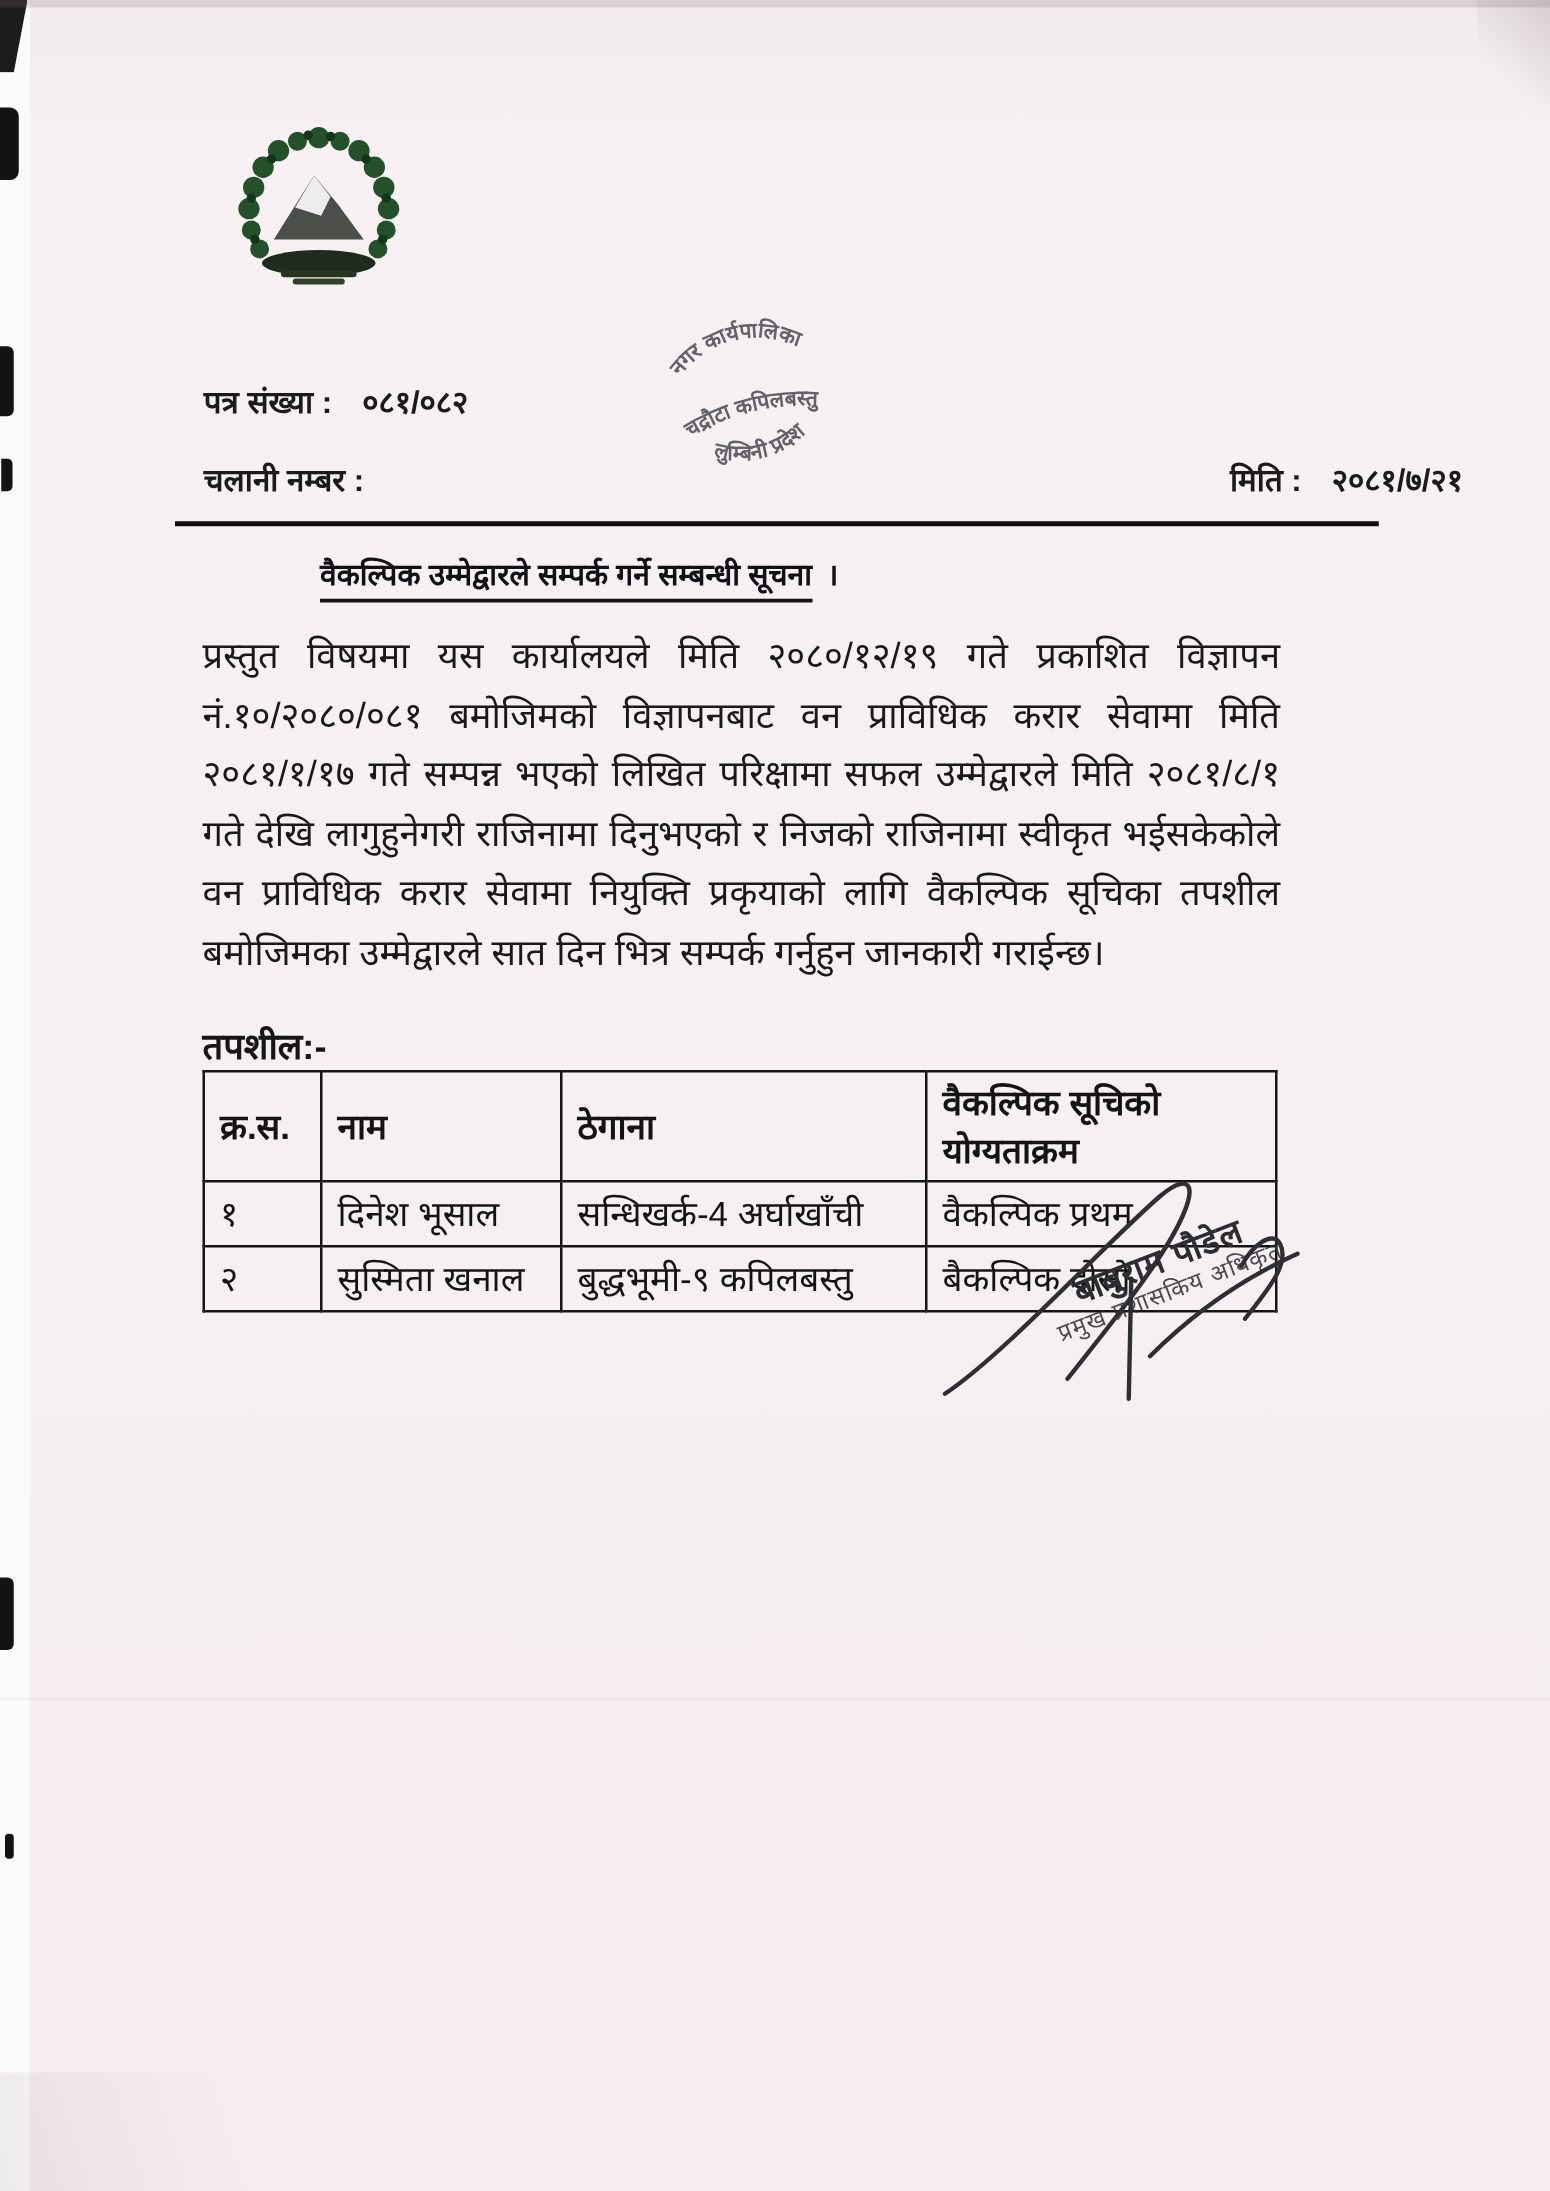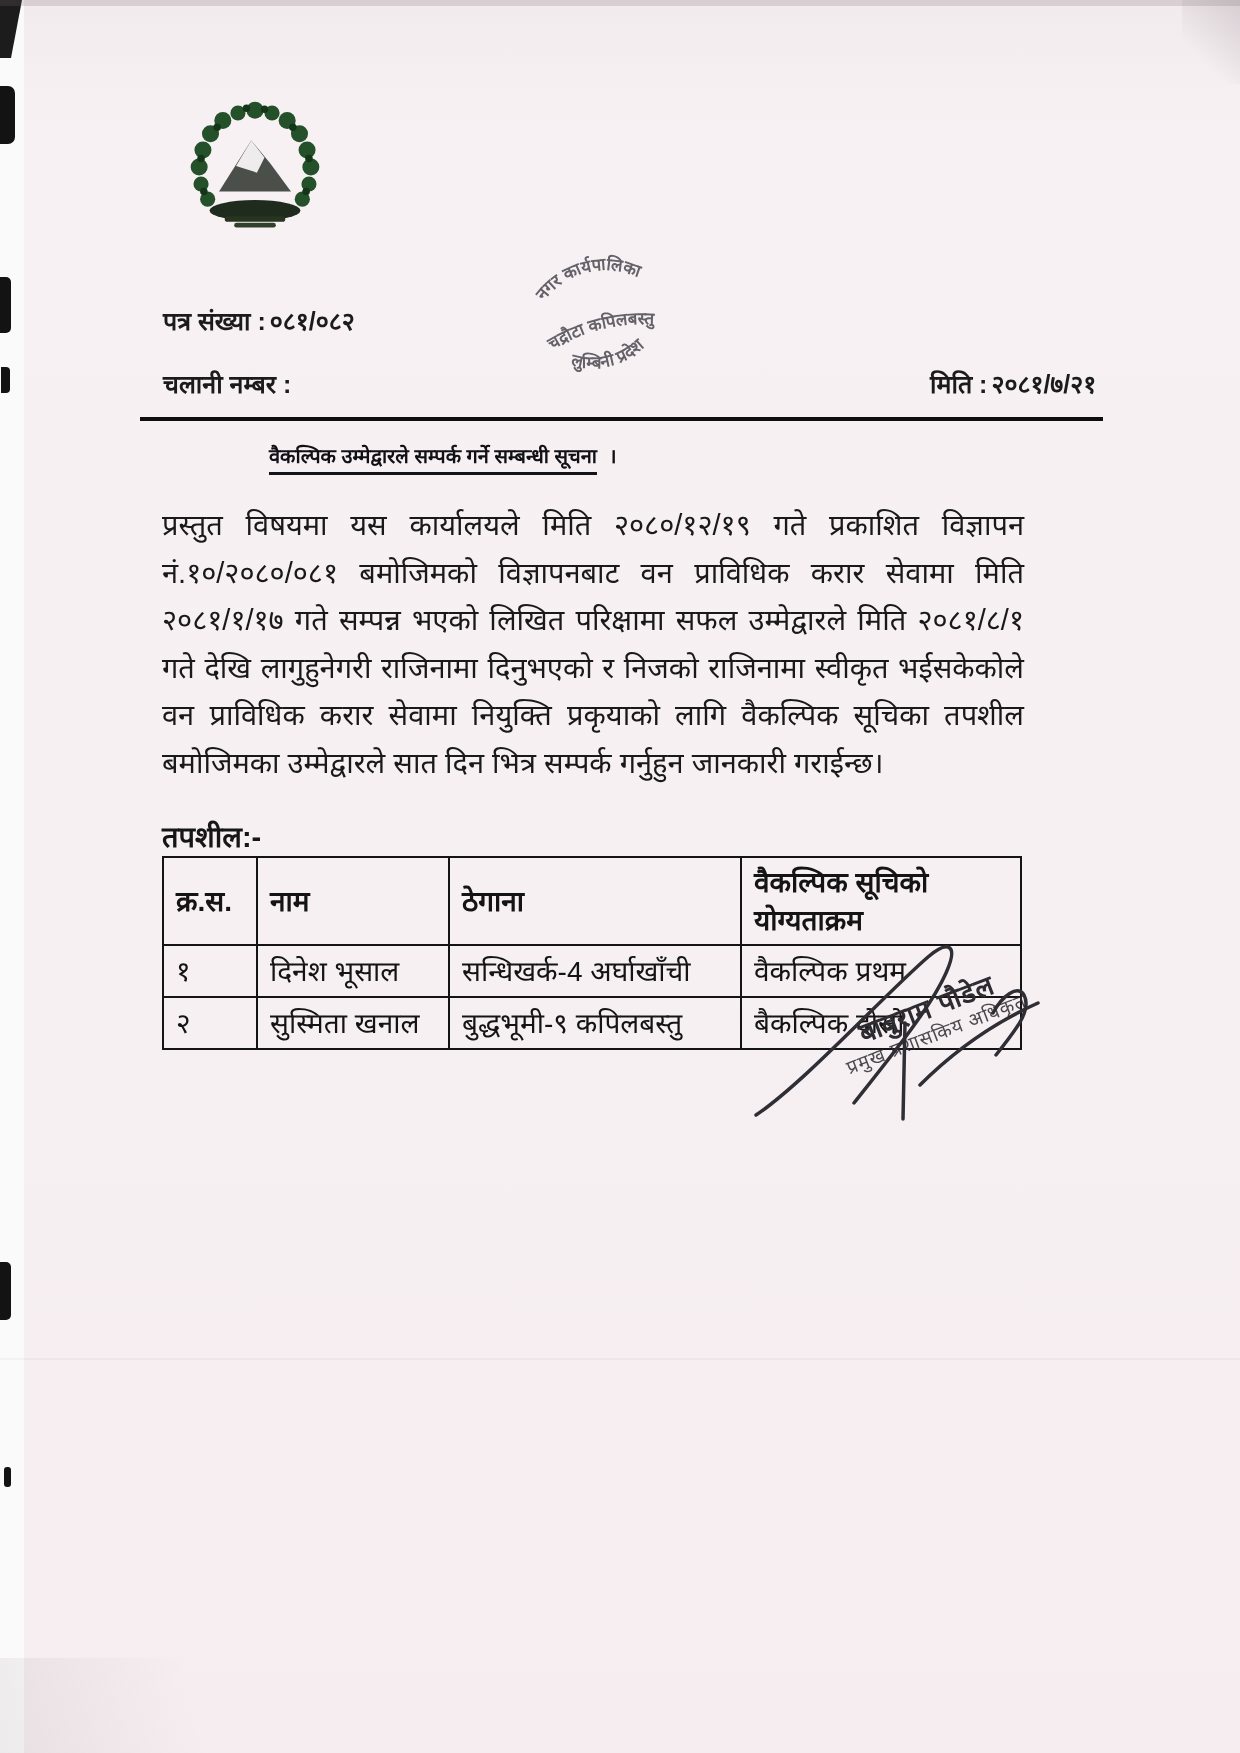--- a/index.html
+++ b/index.html
@@ -38,25 +38,25 @@
   .h-muni{font-size:40px;font-weight:700;line-height:48px;}
   .h-office{font-size:40px;font-weight:700;line-height:48px;margin-top:14px;}
   .h-addr{font-size:26px;font-weight:700;line-height:34px;margin-top:16px;}
   .h-prov{font-size:24px;font-weight:700;line-height:30px;margin-top:2px;}
   .stamp{position:absolute;left:495px;top:205px;width:200px;height:200px;
     transform:rotate(-14deg);opacity:.82;}
   
   .meta{position:absolute;font-size:25px;font-weight:700;color:#1b1b1b;}
   .meta-letter{left:163px;top:303px;}
   .meta-chalani{left:163px;top:366px;}
-  .meta-date{left:930px;top:366px;}
-  .meta .val{margin-left:4px;}
+  .meta-date{left:984px;top:366px;}
+  .meta .val{margin-left:24px;}
   .rule{position:absolute;left:140px;top:417px;width:963px;height:4px;background:#0e0e0e;}
   
-  .subject{position:absolute;left:256px;top:442px;font-size:20px;font-weight:700;color:#101015;margin-left:13px;}
+  .subject{position:absolute;left:256px;top:442px;font-size:24px;font-weight:700;color:#101015;}
   .subject .u{border-bottom:3px solid #14141a;padding-bottom:5px;}
   .subject .stop{margin-left:12px;}
   
   .body-par{position:absolute;left:162px;top:502px;width:862px;
     font-size:29px;line-height:47.5px;text-align:justify;color:#191919;}
   .details-label{position:absolute;left:162px;top:816px;font-size:29px;font-weight:700;color:#161616;}
   
   table.list{position:absolute;left:162px;top:856px;width:860px;border-collapse:collapse;
     font-size:28px;color:#141414;}
   table.list th,table.list td{border:2.5px solid #141414;text-align:left;

